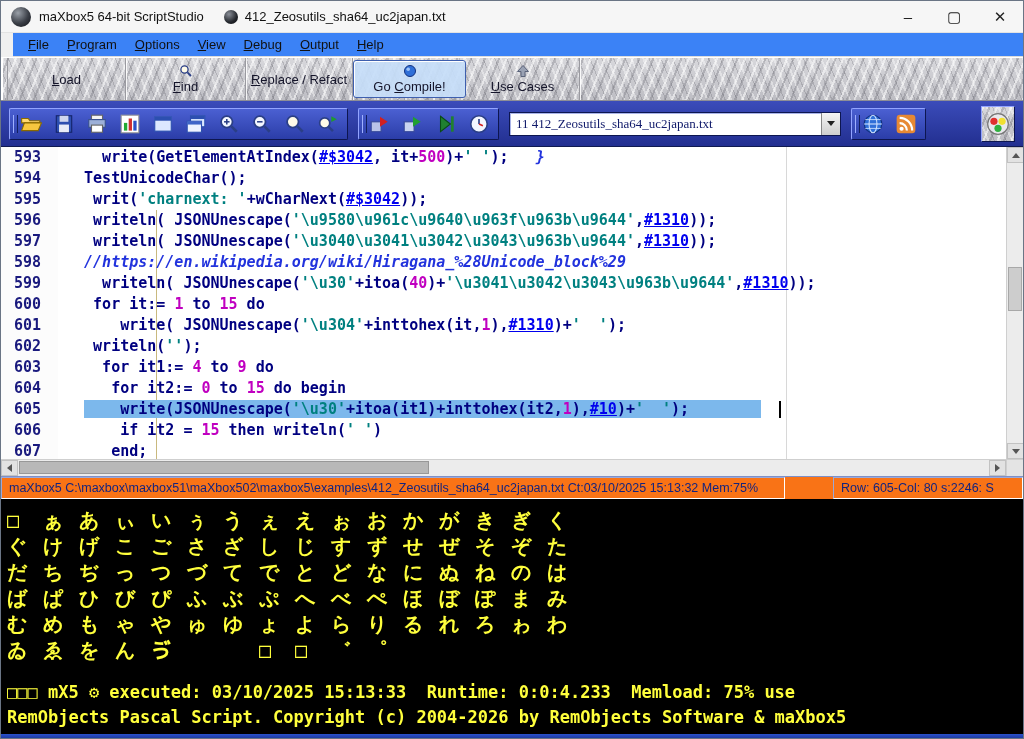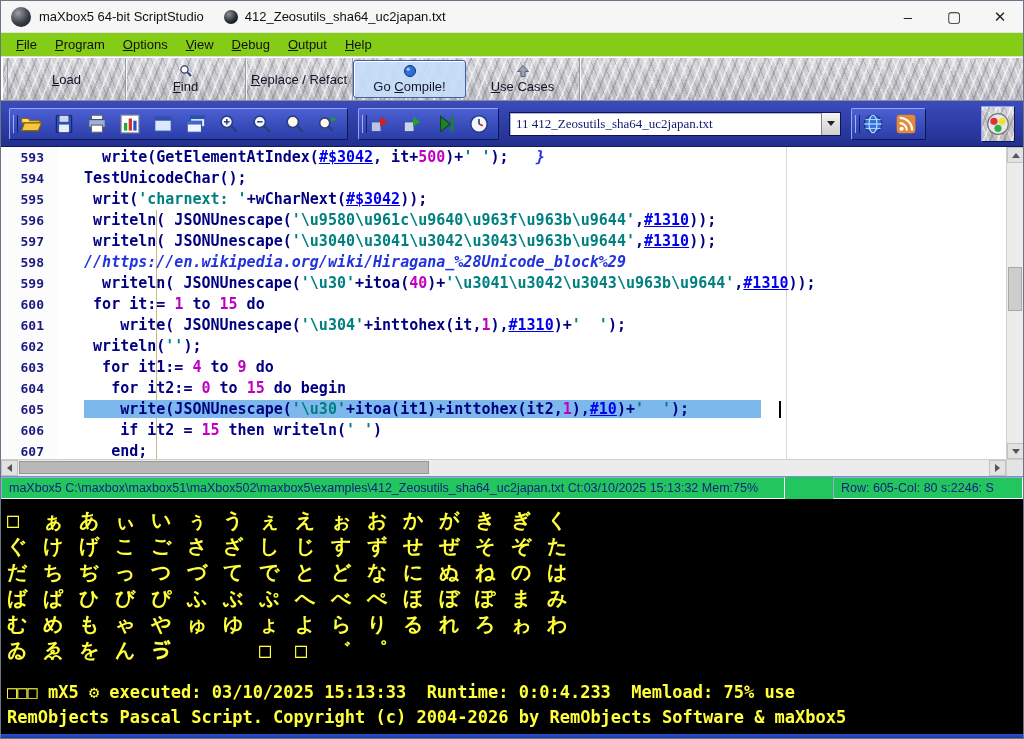--- a/index.html
+++ b/index.html
@@ -15,22 +15,22 @@
     border-bottom:1px solid #e3e3e3; flex:0 0 32px; }
   .app-orb{ width:20px; height:20px; border-radius:50%; margin:0 8px 0 10px;
     background:radial-gradient(circle at 35% 30%, #9aa0a8, #3a3e46 55%, #0e1014); }
   .doc-orb{ width:14px; height:14px; border-radius:50%; margin:0 7px 0 20px;
     background:radial-gradient(circle at 35% 30%, #8a8f98, #23262c 60%, #0a0b0e); }
   .title-text{ font-size:13px; color:#111; white-space:nowrap; }
   .win-controls{ margin-left:auto; display:flex; height:100%; }
   .win-btn{ width:46px; height:100%; display:flex; align-items:center; justify-content:center;
     font-size:15px; color:#222; cursor:default; }
   
-  .menubar{ height:24px; flex:0 0 24px; background:#84cc16; display:flex; align-items:center;
-    padding-left:6px; border-bottom:1px solid #dcdcdc; }
+  .menubar{ height:24px; flex:0 0 24px; background:#3b82f6; display:flex; align-items:center;
+    padding-left:6px; border-bottom:1px solid #dcdcdc;margin-left:12px; }
   .menu-item{ display:inline-block; padding:3px 9px; font-size:13px; color:#111; }
   .menu-item::first-letter{ text-decoration:underline; }
   
   .marble{
     background-color:#cfcfd3;
     background-image:
       repeating-linear-gradient(112deg, rgba(255,255,255,.55) 0 2px, rgba(0,0,0,0) 2px 6px, rgba(90,90,100,.28) 6px 8px, rgba(0,0,0,0) 8px 13px),
       repeating-linear-gradient(68deg, rgba(60,60,70,.20) 0 1px, rgba(0,0,0,0) 1px 5px, rgba(255,255,255,.4) 5px 7px, rgba(0,0,0,0) 7px 11px),
       linear-gradient(180deg,#d8d8dc,#bdbdc3);
   }
@@ -67,22 +67,22 @@
   .light-tile{ margin-left:auto; width:34px; height:36px; display:flex; align-items:center; justify-content:center;
     border:1px solid #0d1650; border-top-color:#93a4ff; border-left-color:#93a4ff; }
   .light-tile .ib-icon{ width:24px; height:24px; }
   
   .editor{ flex:0 0 312px; height:312px; position:relative; background:#fff; overflow:hidden; }
   .editor-text{ position:absolute; left:0; top:0; right:17px; bottom:0; overflow:hidden; }
   .margin-line{ position:absolute; left:785px; top:0; bottom:0; width:1px; background:#d8d8d8; }
   .block-line{ position:absolute; left:155px; top:63px; bottom:0; width:1px; background:#c9b97e; }
   .code-line{ display:flex; height:21px; line-height:21px; position:relative;
     font-family:"DejaVu Sans Mono", monospace; font-size:15px; font-weight:bold; white-space:pre; }
-  .gutter{ flex:0 0 57px; text-align:right; padding-right:14px; color:#1a1a7e;
-    font-size:13px; background:#fcfcfc; position:relative;padding-left:10px; }
+  .gutter{ flex:0 0 57px; text-align:center; padding-right:14px; color:#1a1a7e;
+    font-size:15px; background:#fcfcfc; position:relative;padding-left:10px; }
   .code-text{ padding-left:8px; }
   .tk-k{ color:var(--code-default,#000080); }
   .tk-s{ color:var(--code-string,#008080); }
   .tk-c{ color:var(--code-comment,#2233dd); font-style:italic; }
   .tk-n{ color:var(--code-number,#c000c0); }
   .tk-l{ color:var(--code-link,#0000ee); text-decoration:underline; }
   .sel{ background:var(--selection,#7cb8ec);text-align:center; }
   .caret{ position:absolute; left:778px; top:2px; width:2px; height:17px; background:#000; }
   
   .vscroll{ position:absolute; right:0; top:0; bottom:0; width:17px; background:#ececec;
@@ -96,21 +96,21 @@
   .tri-right{ width:0;height:0;border-top:4px solid transparent;border-bottom:4px solid transparent;border-left:5px solid #555; }
   .v-thumb{ position:absolute; left:1px; top:120px; width:14px; height:44px; background:#cdcdcd;
     border:1px solid #a8a8a8; }
   .hscroll-row{ flex:0 0 17px; height:17px; display:flex; background:#ececec; border-top:1px solid #cfcfcf; position:relative; }
   .h-arrow{ width:17px; height:100%; background:#e2e2e2; border:1px solid #c2c2c2;
     display:flex; align-items:center; justify-content:center; }
   .h-track{ flex:1; position:relative; }
   .h-thumb{ position:absolute; left:1px; top:1px; height:13px; width:410px; background:#b8b8b8; border:1px solid #989898; }
   .h-corner{ width:17px; height:100%; background:#e4e4e4; border-left:1px solid #cfcfcf; }
   
-  .statusbar{ flex:0 0 23px; height:23px; background:#22c55e; display:flex; align-items:stretch;
+  .statusbar{ flex:0 0 23px; height:23px; background:#f97316; display:flex; align-items:stretch;
     border-top:1px solid #7d8fc8; font-size:12.5px; color:#14247e; }
   .sb-cell{ display:flex; align-items:center; padding:0 7px; white-space:nowrap; overflow:hidden;
     border:1px solid; border-color:#9aa8d8 #ffffff #ffffff #9aa8d8; }
   .sb-left{ flex:1; }
   .sb-right{ flex:0 0 190px;margin-left:48px; }
   
   .console{ flex:0 0 235px; height:235px; background:var(--console-bg,#000); color:var(--console-text,#ffff3c);
     display:flex; flex-direction:column; padding:8px 0 4px 6px; overflow:hidden;
     font-family:"DejaVu Sans Mono", monospace; font-weight:bold; }
   .con-row{ height:26px; line-height:26px; font-size:20px; display:flex; }

